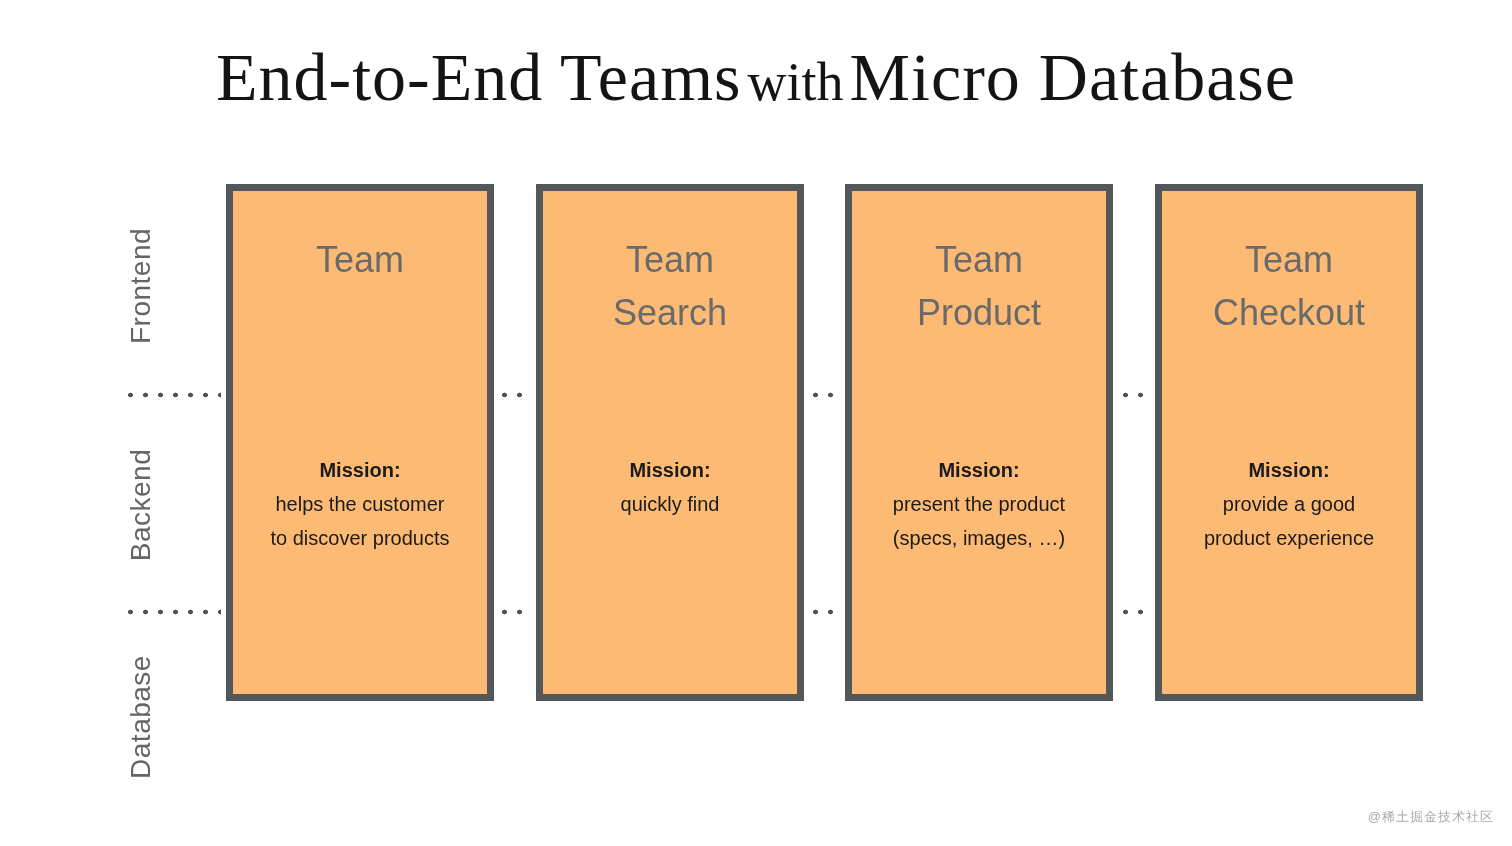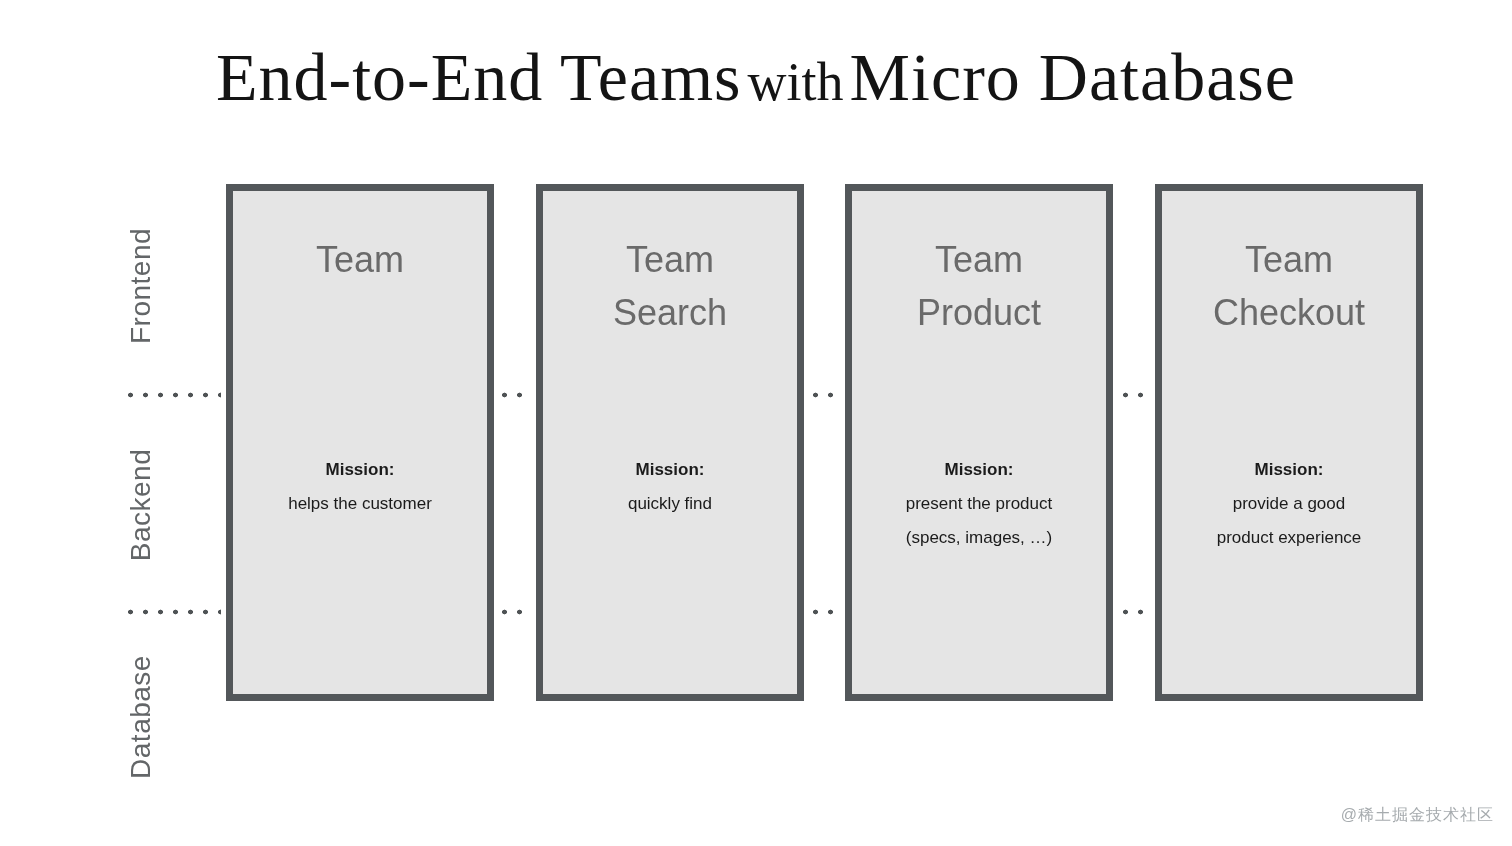--- a/index.html
+++ b/index.html
@@ -32,39 +32,39 @@
     position: absolute; height: 6px;
     background-image: radial-gradient(circle, var(--dots, #4f5355) 2.1px, transparent 2.7px);
     background-size: 15px 6px;
     background-repeat: repeat-x;
     background-position: 2px center;
   }
 
   
   .team-box {
     position: absolute; top: 184px; width: 268px; height: 517px;
-    background: #e5e5e5;
+    background: #fdba74;
     border: 7px solid var(--border, #53575a);
   }
   .team-name {
     margin-top: 42px; text-align: center;
     color: var(--team-name, #6a6a6a);
     font-size: 36px; line-height: 53px; font-weight: 400;
   }
   .mission {
     position: absolute; top: 262px; left: 0; right: 0;
     text-align: center; color: var(--mission-text, #1b1b1b);
-    font-size: 17px; line-height: 34px;
+    font-size: 20px; line-height: 34px;
   }
   .mission-label { font-weight: 700; }
 
   
   .watermark {
     position: absolute; right: 18px; bottom: 20px;
-    color: var(--watermark, #a6abae); font-size: 16px; letter-spacing: 1px;
+    color: var(--watermark, #a6abae); font-size: 13px; letter-spacing: 1px;
   }
 </style>
 </head>
 <body>
 
 <div class="canvas">
 
   <h1 class="diagram-title"><span class="t-big">End-to-End Teams</span><span class="t-small">with</span><span class="t-big">Micro Database</span></h1>
 
   <div class="layer-label" style="left:141px; top:286px;">Frontend</div>
@@ -81,20 +81,21 @@
   <div class="dots" style="left:806px; top:609px; width:37px;"></div>
   <div class="dots" style="left:1116px; top:609px; width:37px;"></div>
 
   <div class="team-box" style="left:226px;">
     <div class="team-name">
       <div>Team</div>
     </div>
     <div class="mission">
       <div class="mission-label">Mission:</div>
       <div>helps the customer</div>
+      <div>to discover products</div>
     </div>
   </div>
 
   <div class="team-box" style="left:536px;">
     <div class="team-name">
       <div>Team</div>
       <div>Search</div>
     </div>
     <div class="mission">
       <div class="mission-label">Mission:</div>

